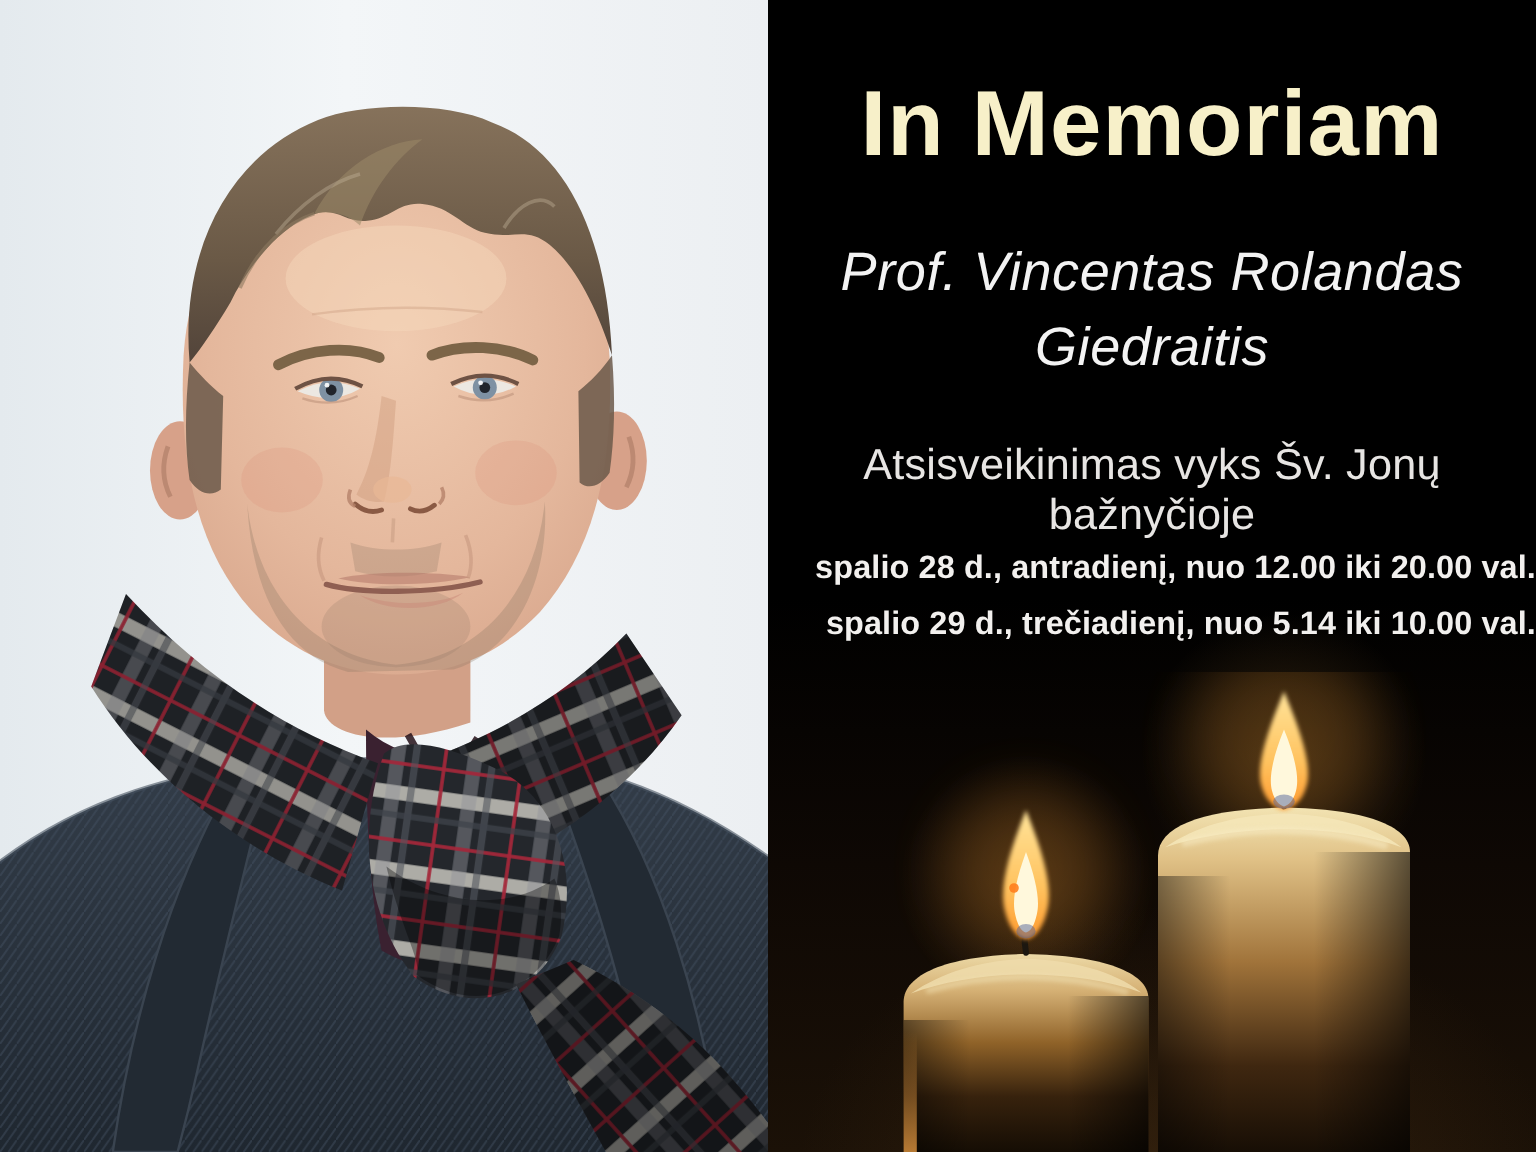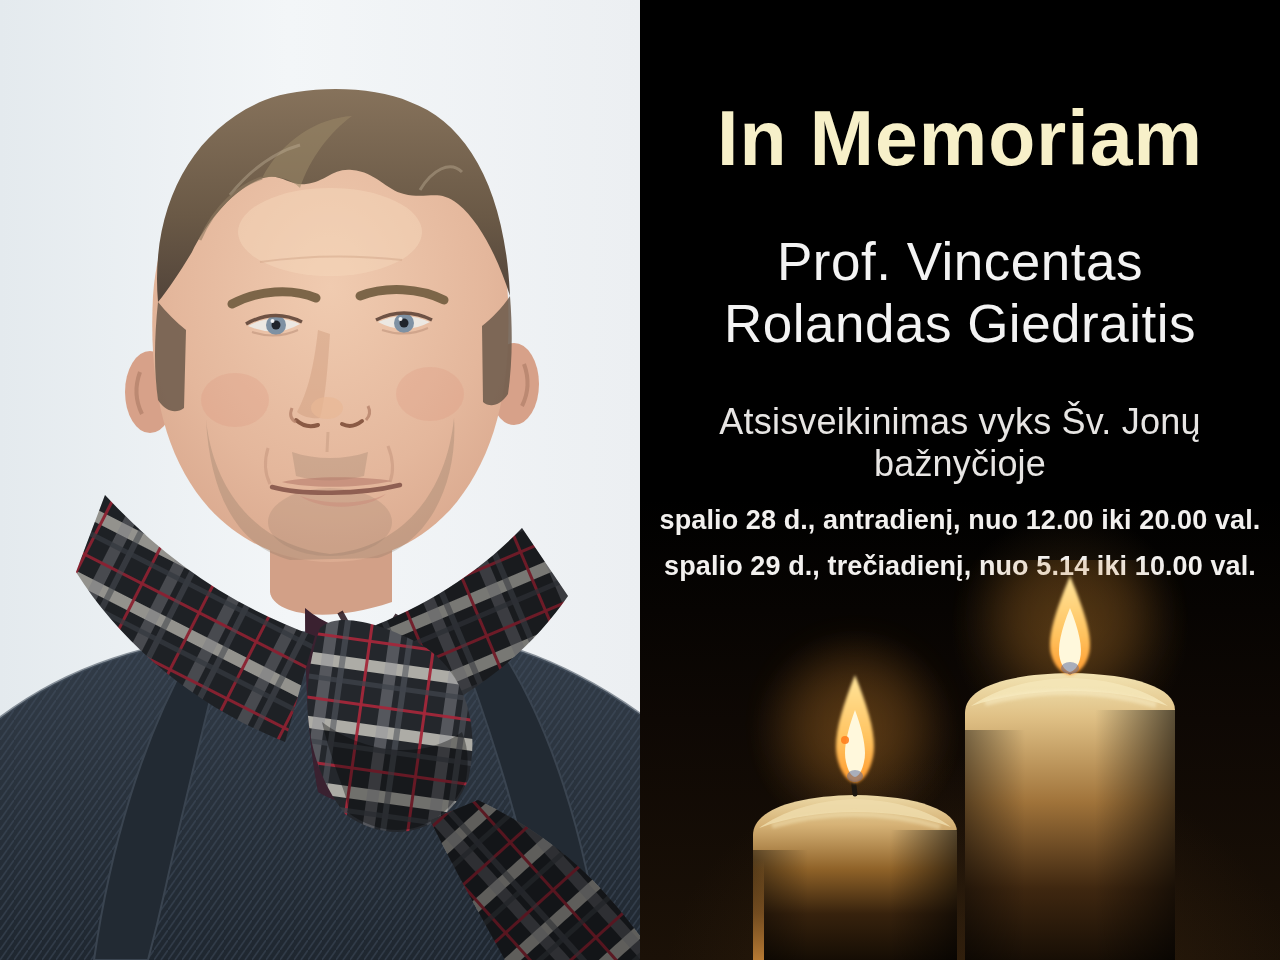--- a/index.html
+++ b/index.html
@@ -25,50 +25,52 @@
       radial-gradient(circle 150px at 215px 735px, rgba(255,170,70,.18), transparent 70%),
       radial-gradient(circle 170px at 430px 630px, rgba(255,180,80,.18), transparent 70%),
       radial-gradient(ellipse 420px 300px at 340px 980px, rgba(70,45,18,.55), transparent 75%),
       linear-gradient(180deg,#000 0%,#000 52%,#0e0804 75%,#1b1107 100%);
     background-color:var(--panel-background);
     overflow:hidden;
     text-align:center;
     color:var(--body-text);
   }
   .memorial-title{
-    margin-top:95px;
+    margin-top:60px;
     font-size:77px;
     font-weight:700;
     letter-spacing:1px;
     color:var(--title-text);
     line-height:1.12;
   }
   .honoree-name{
     margin:50px auto 0;
     max-width:545px;
+    font-style:italic;
     font-weight:400;
-    font-size:53px;
+    font-size:45px;
     line-height:62px;
     color:#f3f3f3;
     letter-spacing:0.5px;
   }
   .venue-line{
     margin-top:46px;
     font-size:36px;
     font-weight:400;
     color:#e7e5e3;
     letter-spacing:0.2px;
   }
   .schedule{
-    margin-top:12px;
+    margin-top:0;
     font-size:27px;
     font-weight:700;
     letter-spacing:0.1px;
     line-height:46px;
     color:#f2f0ee;
+    text-align:right;
   }
   .candles{
     position:absolute;left:0;bottom:0;width:640px;height:400px;
   }
 </style>
 </head>
 <body>
 
 <div class="photo-panel">
   <svg viewBox="0 0 640 960" aria-hidden="true">

